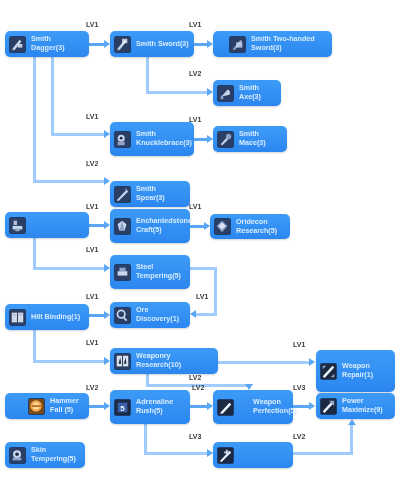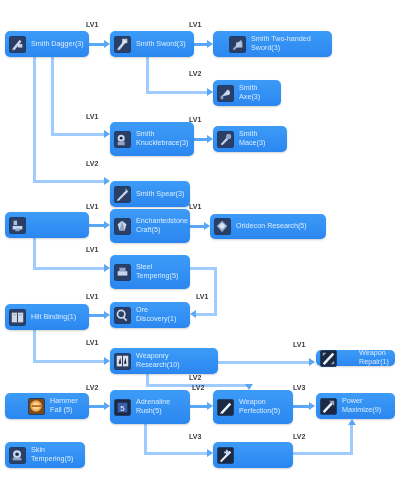--- a/index.html
+++ b/index.html
@@ -34,20 +34,21 @@
   .node{
     position:absolute;
     background:#2f8ef4;
     background:linear-gradient(#3d9bf7,#2b87f0);
     border-radius:5px;
     box-shadow:0 1px 2px rgba(0,0,0,.18);
     display:flex;
     align-items:center;
     box-sizing:border-box;
     padding:0 5px 0 4px;
+    font-weight:bold;
   }
   .node .ico{
     width:17px;height:17px;
     flex:0 0 17px;
     border-radius:2px;
     border:1px solid #1a3f70;
     box-sizing:border-box;
     margin-right:5px;
     overflow:hidden;
     position:relative;
@@ -250,21 +251,21 @@
         <span class="ico">
           <svg viewBox="0 0 17 17" xmlns="http://www.w3.org/2000/svg">
             <rect width="17" height="17" fill="#2b3f66"></rect>
             <polygon points="8,2 13,6 11,13 5,13 3,6" fill="#c8d6ee"></polygon>
             <polygon points="8,2 11,13 5,13" fill="#8fa4c6"></polygon>
           </svg>
         </span>
         <span class="lbl">Enchantedstone
 Craft(5)</span>
       </div>
-      <div class="node" style="left: 210px; top: 214px; width: 116px; height: 25px;">
+      <div class="node" style="left: 210px; top: 214px; width: 80px; height: 25px;">
         <span class="ico">
           <svg viewBox="0 0 17 17" xmlns="http://www.w3.org/2000/svg">
             <rect width="17" height="17" fill="#2b3f66"></rect>
             <polygon points="8,2 14,8 8,15 2,8" fill="#8fa4c6"></polygon>
             <polygon points="8,4 12,8 8,12 4,8" fill="#eef4ff" opacity=".8"></polygon>
           </svg>
         </span>
         <span class="lbl">Oridecon Research(5)</span>
       </div>
       <div class="node" style="left: 110px; top: 255px; width: 80px; height: 34px;">
@@ -305,21 +306,21 @@
           <svg viewBox="0 0 17 17" xmlns="http://www.w3.org/2000/svg">
             <rect width="17" height="17" fill="#2b3f66"></rect>
             <rect x="2" y="2" width="13" height="12" fill="#eef4ff" opacity=".9"></rect>
             <rect x="8" y="2" width="1" height="12" fill="#1b2942"></rect>
             <polygon points="4,11 6,4 7,11" fill="#1b2942"></polygon>
             <polygon points="10,11 12,4 13,11" fill="#1b2942"></polygon>
           </svg>
         </span>
         <span class="lbl">Weaponry Research(10)</span>
       </div>
-      <div class="node" style="left: 316px; top: 350px; width: 79px; height: 16px; gap: 17px;">
+      <div class="node" style="left: 316px; top: 350px; width: 79px; height: 42px;">
         <span class="ico">
           <svg viewBox="0 0 17 17" xmlns="http://www.w3.org/2000/svg">
             <rect width="17" height="17" fill="#1b2942"></rect>
             <polygon points="2,14 13,2 15,4 4,16" fill="#eef4ff"></polygon>
             <polygon points="2,2 6,2 2,6" fill="#8fa4c6"></polygon>
             <polygon points="15,15 11,15 15,11" fill="#8fa4c6"></polygon>
           </svg>
         </span>
         <span class="lbl">Weapon Repair(1)</span>
       </div>
@@ -338,21 +339,21 @@
         <span class="ico">
           <svg viewBox="0 0 17 17" xmlns="http://www.w3.org/2000/svg">
             <rect width="17" height="17" fill="#1b2942"></rect>
             <rect x="3" y="3" width="11" height="11" fill="#3a5fa8"></rect>
             <text x="8.5" y="12" font-size="9" fill="#eef4ff" text-anchor="middle" font-family="sans-serif">5</text>
           </svg>
         </span>
         <span class="lbl">Adrenaline
 Rush(5)</span>
       </div>
-      <div class="node" style="left: 213px; top: 390px; width: 80px; height: 34px;">
+      <div class="node" style="left: 213px; top: 390px; width: 80px; height: 34px; gap: 14px;">
         <span class="ico">
           <svg viewBox="0 0 17 17" xmlns="http://www.w3.org/2000/svg">
             <rect width="17" height="17" fill="#1b2942"></rect>
             <polygon points="3,14 13,3 15,5 5,16" fill="#eef4ff"></polygon>
             <polygon points="3,14 5,16 2,16" fill="#8fa4c6"></polygon>
           </svg>
         </span>
         <span class="lbl">Weapon
 Perfection(5)</span>
       </div>

